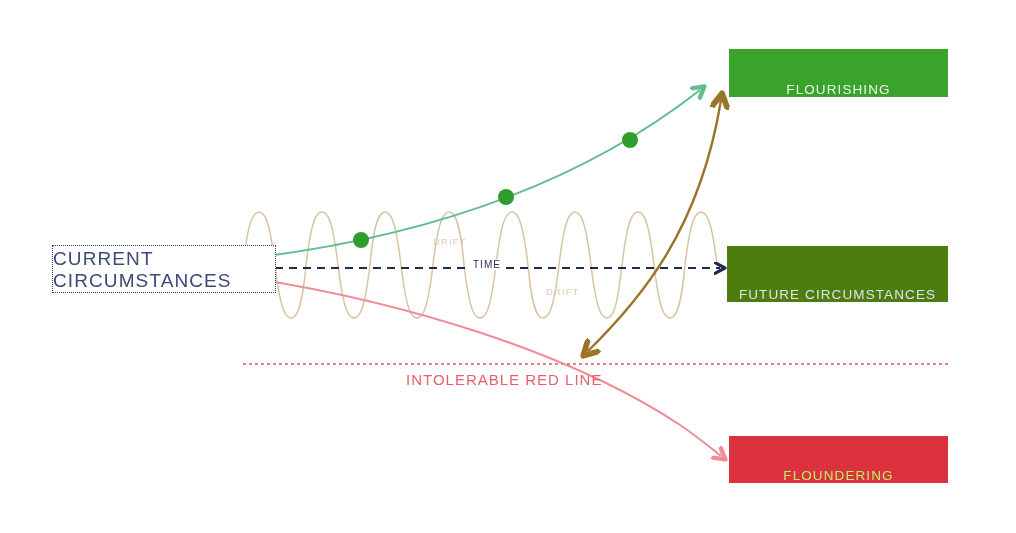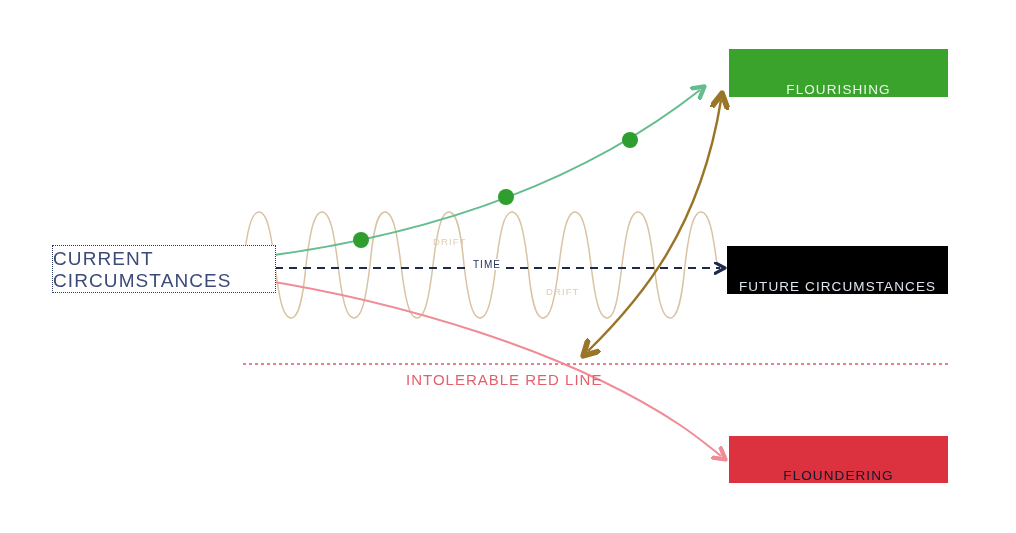--- a/index.html
+++ b/index.html
@@ -13,26 +13,26 @@
 
   .box{
     position:absolute;display:flex;align-items:flex-end;justify-content:center;
     letter-spacing:1.1px;font-size:13.5px;
   }
   .box-flourishing{
     left:729px;top:49px;width:219px;height:48px;
     background:#3aa32c;color:#eef7ec;
   }
   .box-future{
-    left:727px;top:246px;width:221px;height:48px;
-    background:#000000;color:#dfe4ef;
+    left:727px;top:246px;width:221px;height:56px;
+    background:#4d7c0f;color:#dfe4ef;
   }
   .box-floundering{
     left:729px;top:436px;width:219px;height:47px;
-    background:#dc3240;color:#0f172a;
+    background:#dc3240;color:#bef264;
   }
   .box-current{
     left:18px;top:245px;width:222px;height:46px;
     border:1.6px dotted #2c3a66;color:#3b4a78;
     letter-spacing:1.1px;font-size:19px;background:#fff;margin-left:34px;
   }
 
   .lbl{position:absolute;white-space:nowrap;}
   .lbl-time{
     left:469px;top:259px;font-size:10px;color:#24325c;

